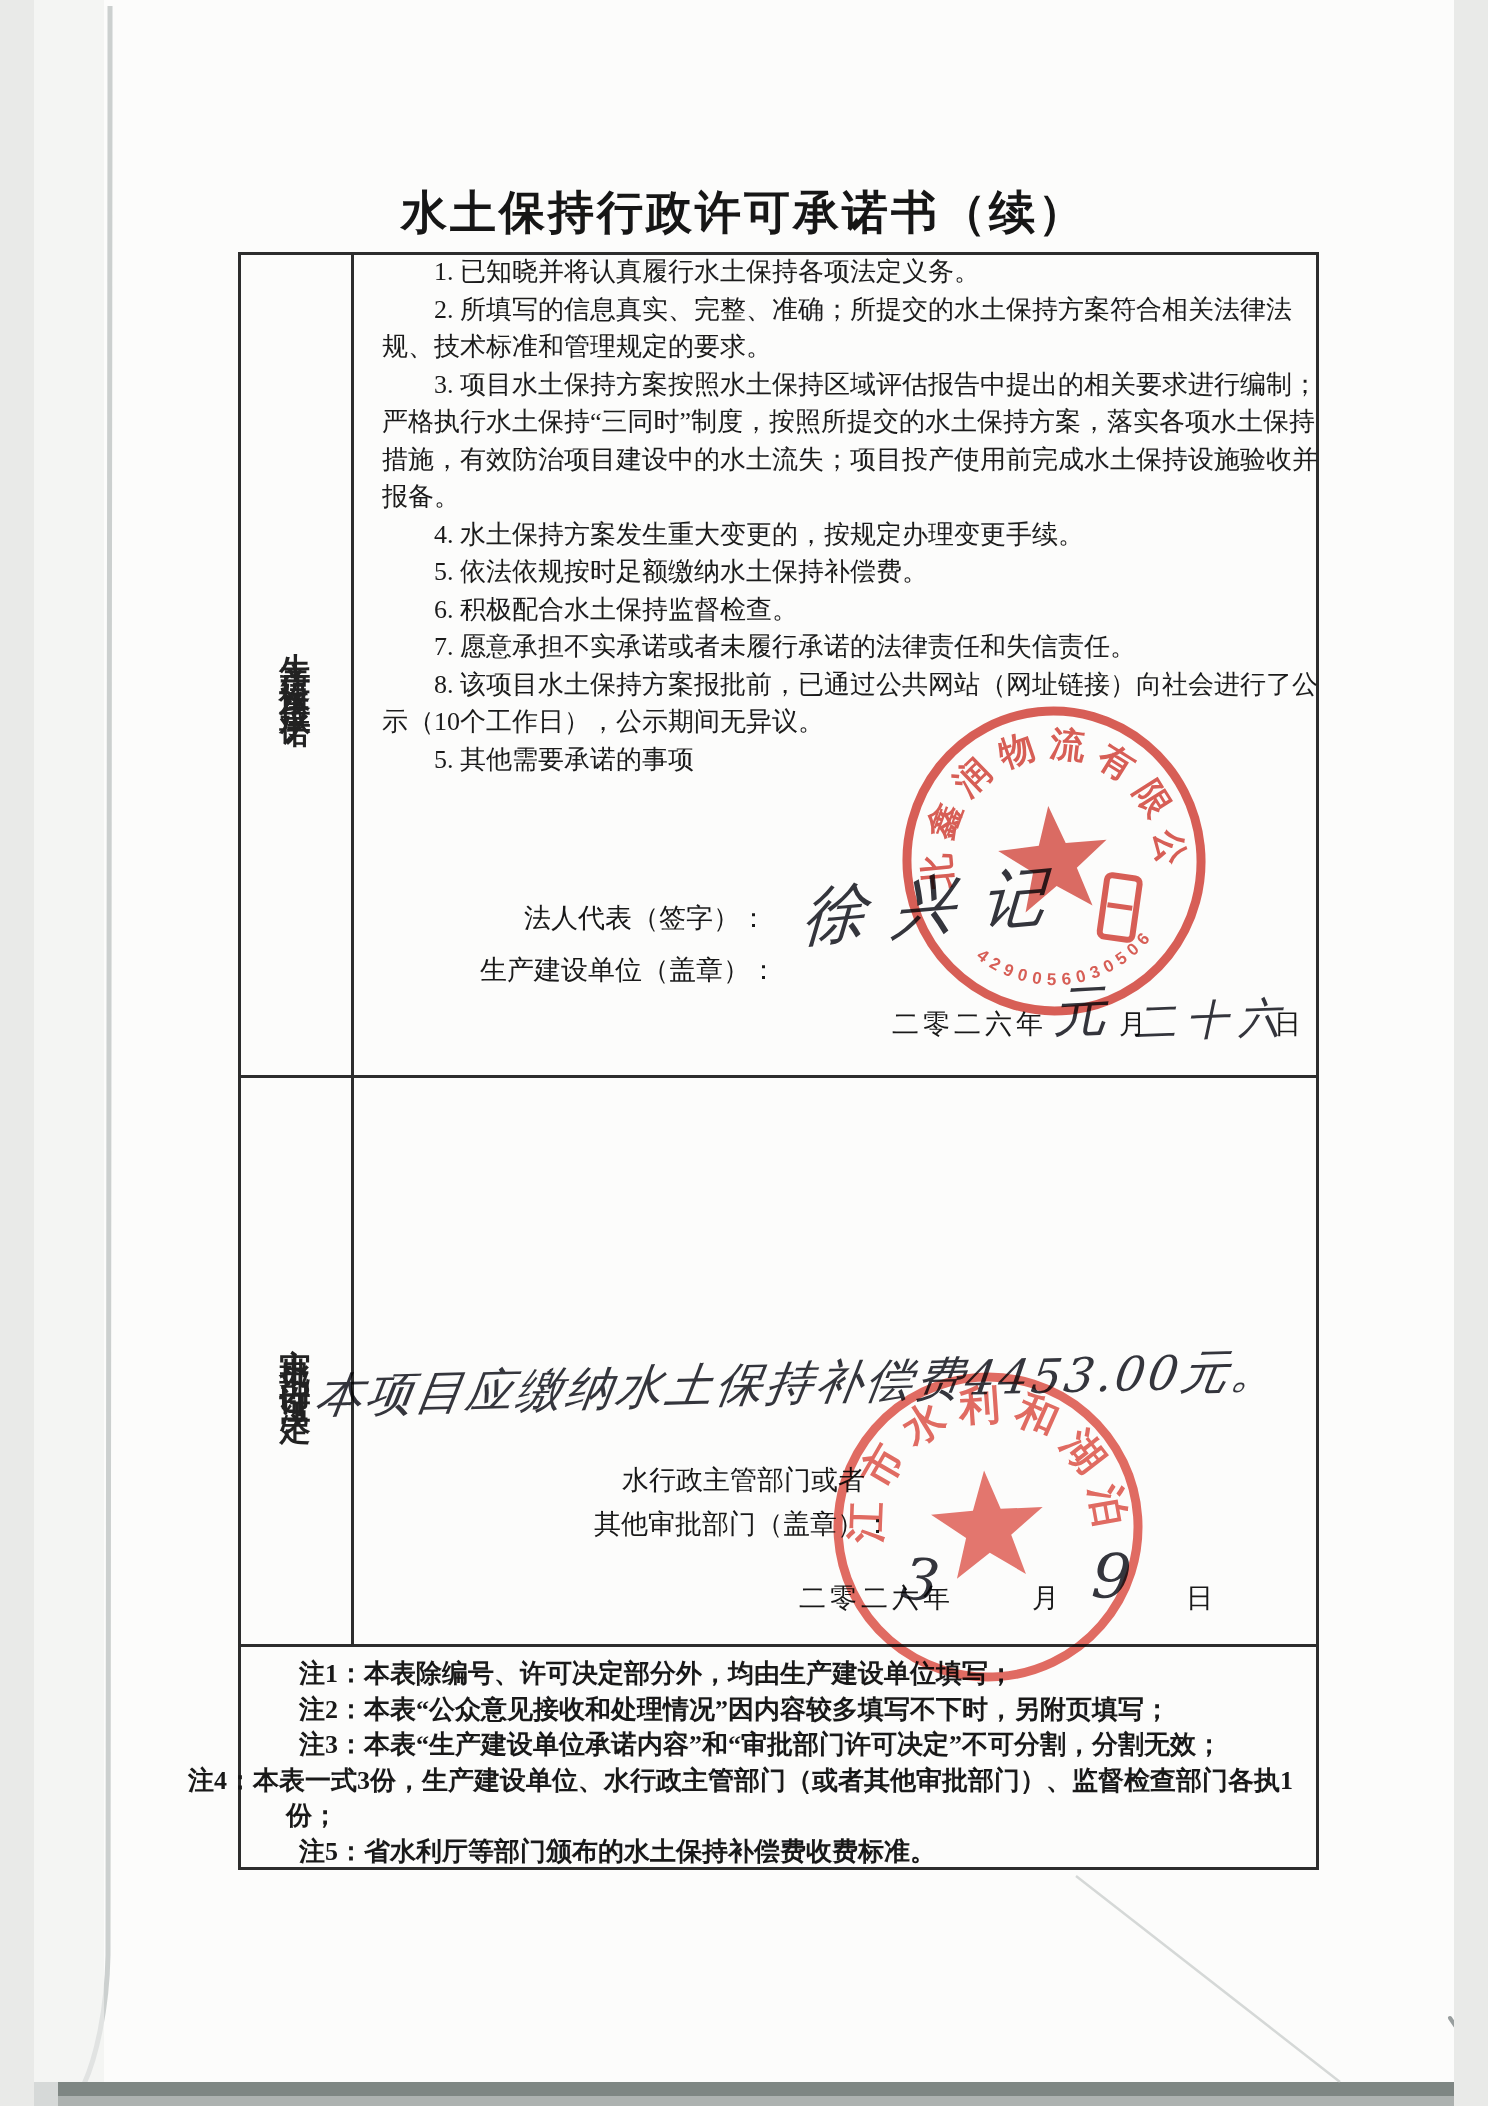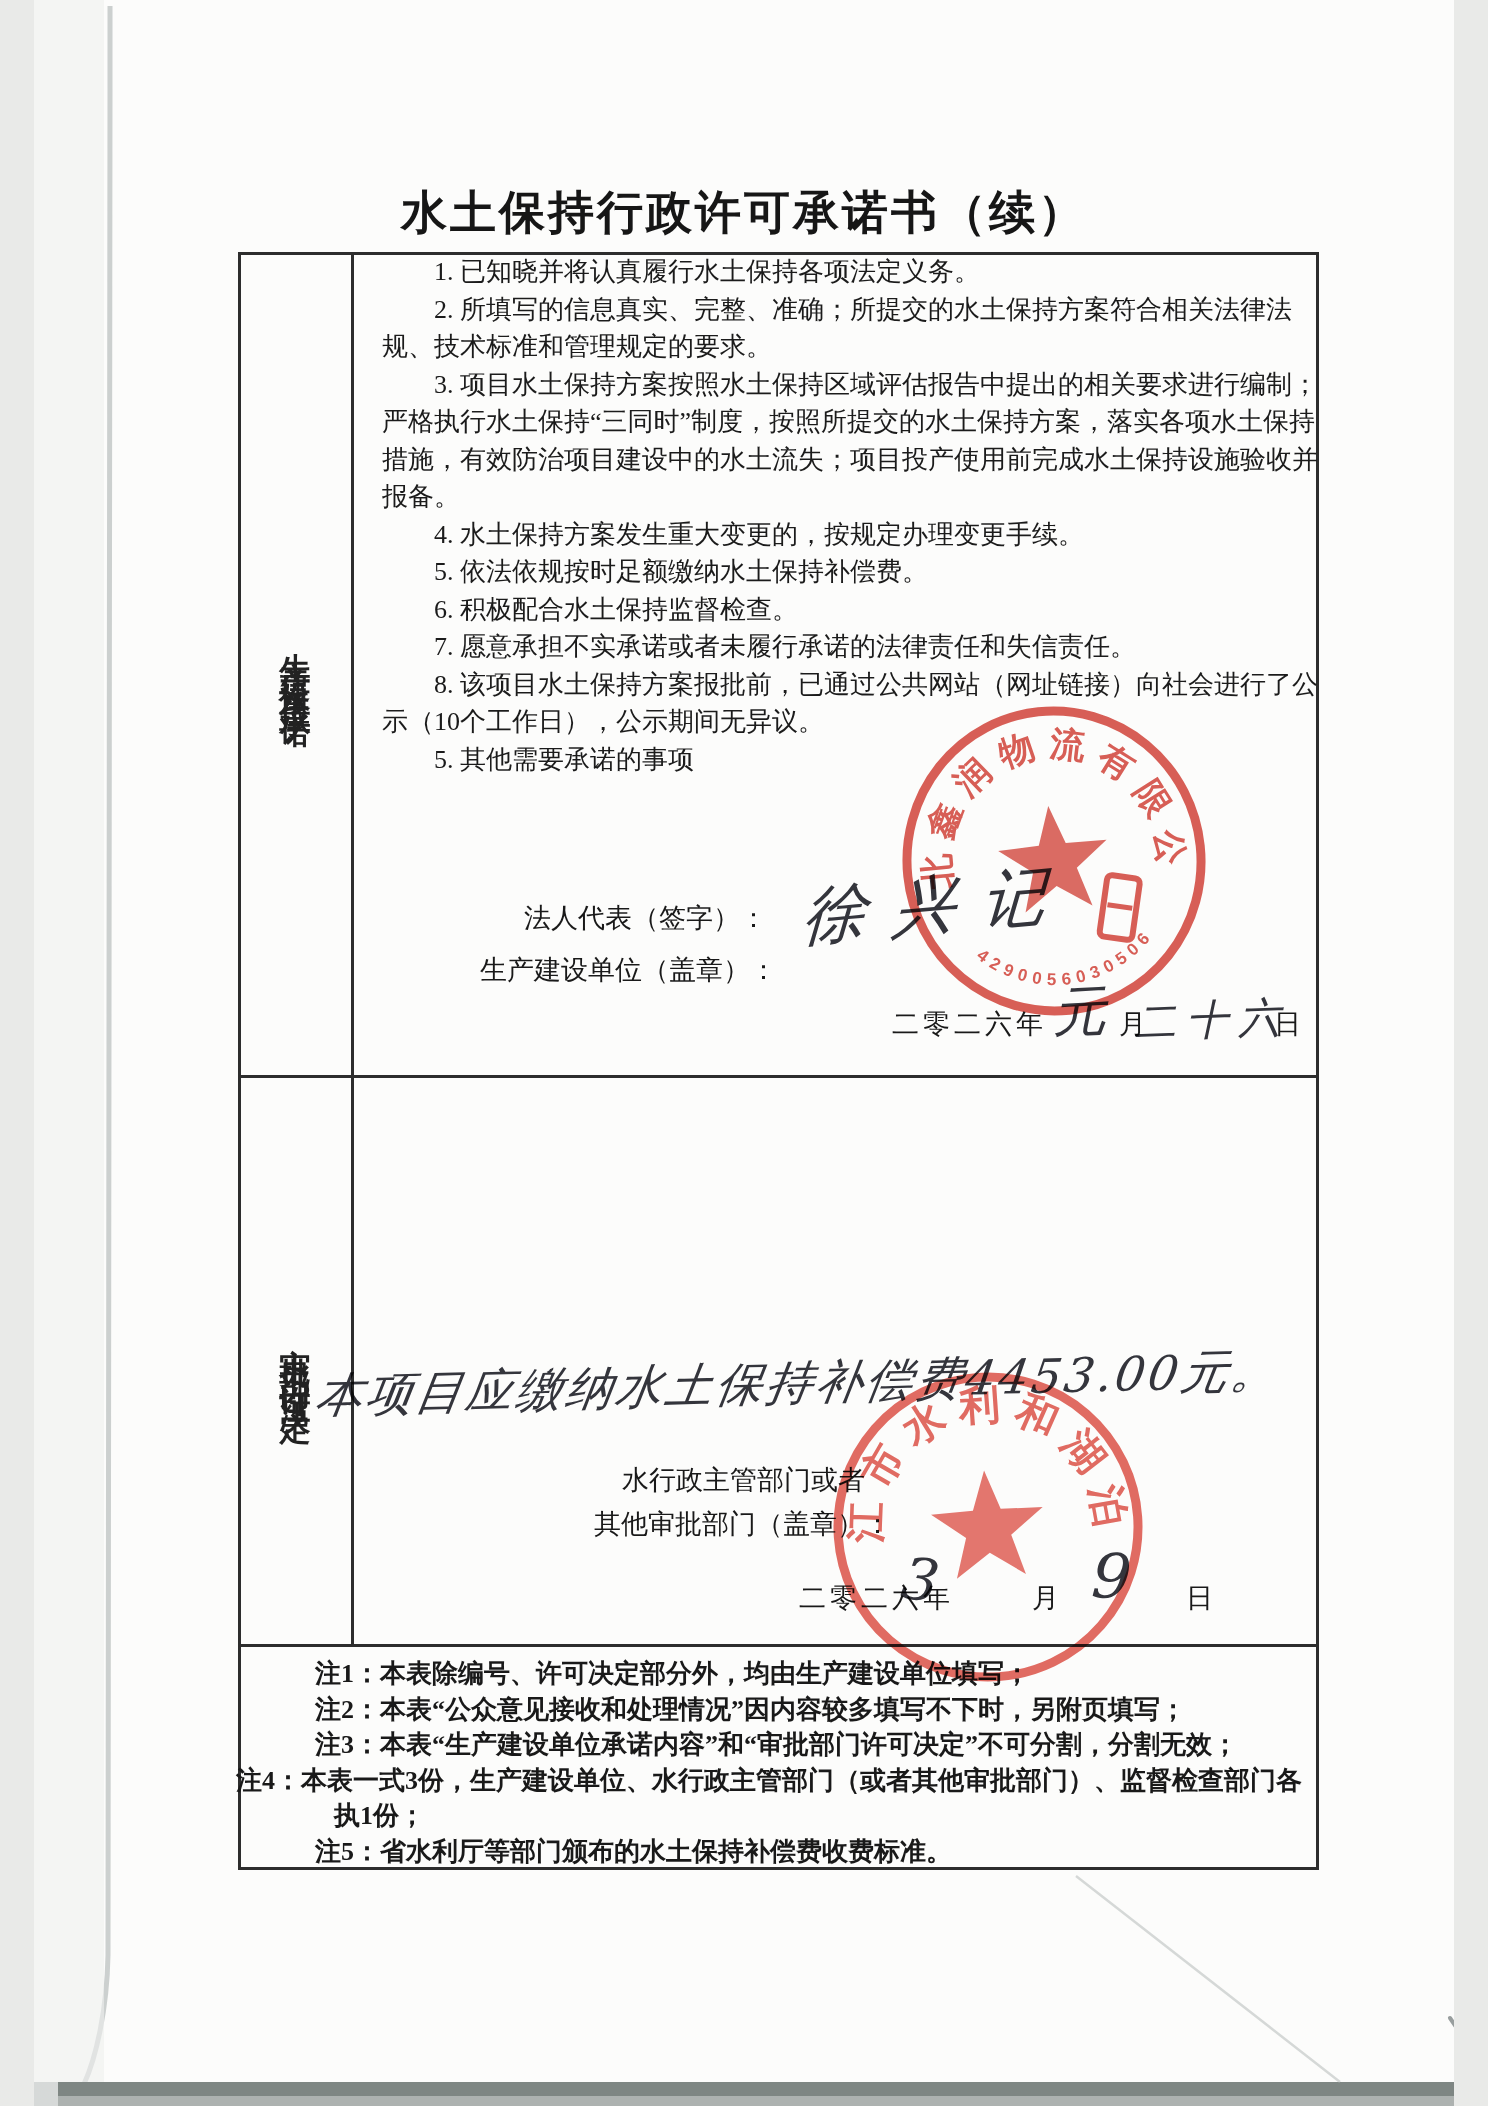--- a/index.html
+++ b/index.html
@@ -25,22 +25,22 @@
     writing-mode:vertical-rl; text-orientation:upright;
     font-size:31px; font-weight:700; letter-spacing:9px; color:#222;
   }
   
   .cell-text{z-index:2; font-size:26px; line-height:37.5px; color:#1b1b1b;}
   .cell-text p{margin:0; text-indent:52px;}
   .plain{z-index:2; font-size:27px; color:#191919; white-space:nowrap;}
   
   .notes{z-index:2; font-size:26px; line-height:35.5px; color:#191919; font-weight:600;}
   .notes p{margin:0;}
-  .note-std{padding-left:73px;}
-  .note-hang{padding-left:92px; text-indent:-98px;}
+  .note-std{padding-left:57px;}
+  .note-hang{padding-left:44px; text-indent:-98px;}
   
   .hw{
     z-index:5; color:#34353d; white-space:nowrap;
     font-family:"DejaVu Serif","Liberation Serif",serif;
     font-style:italic; mix-blend-mode:multiply;
   }
   
   .stamp{z-index:4; mix-blend-mode:multiply; opacity:.88;}
   
   .artifacts{left:0; top:0; z-index:1;}

